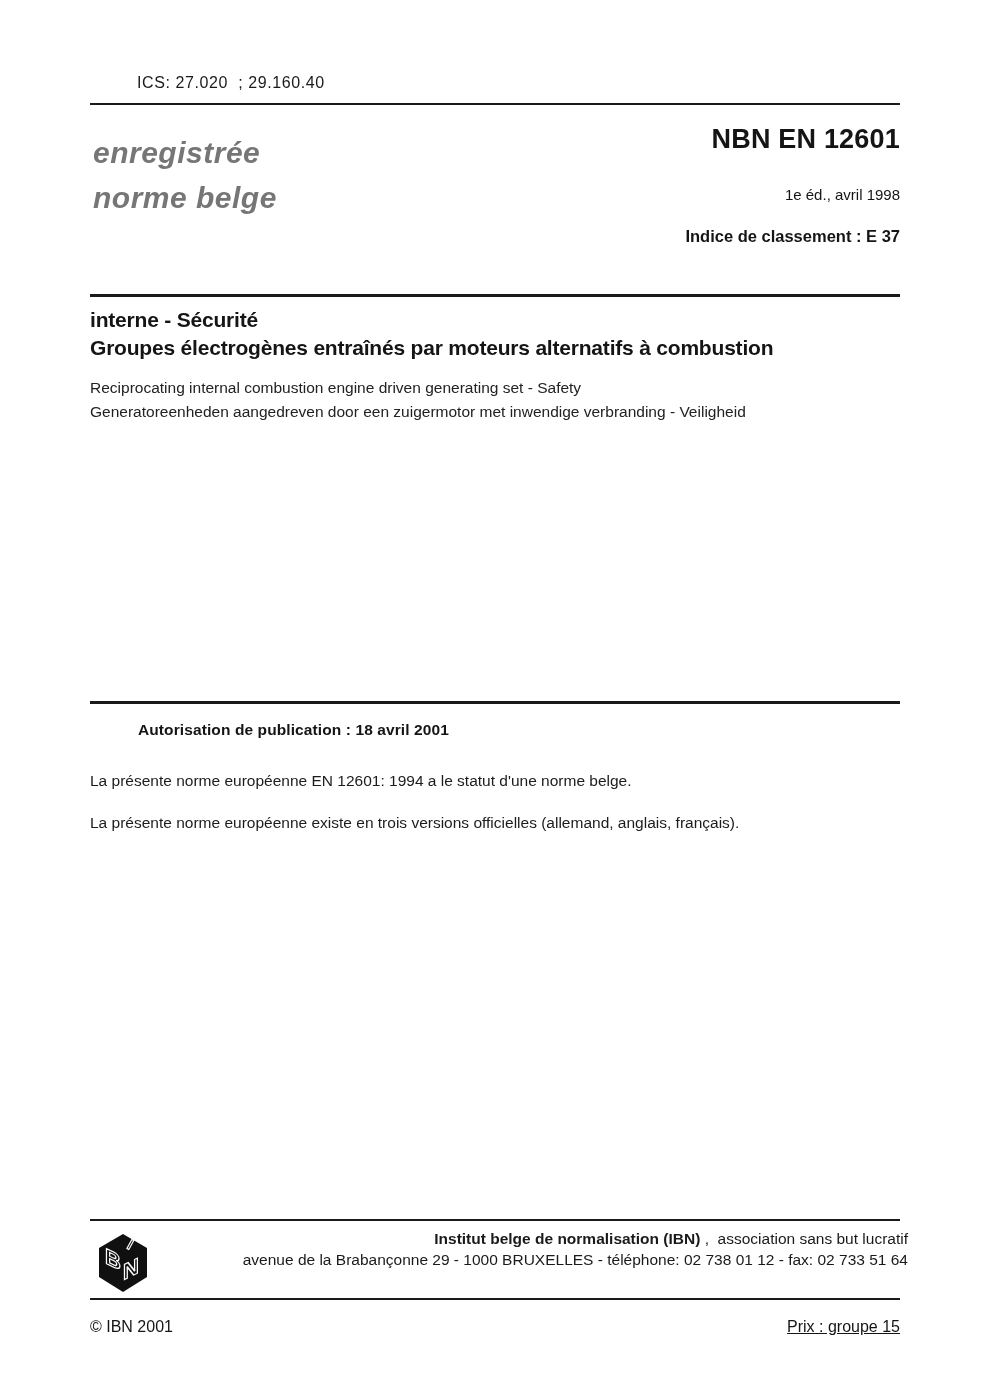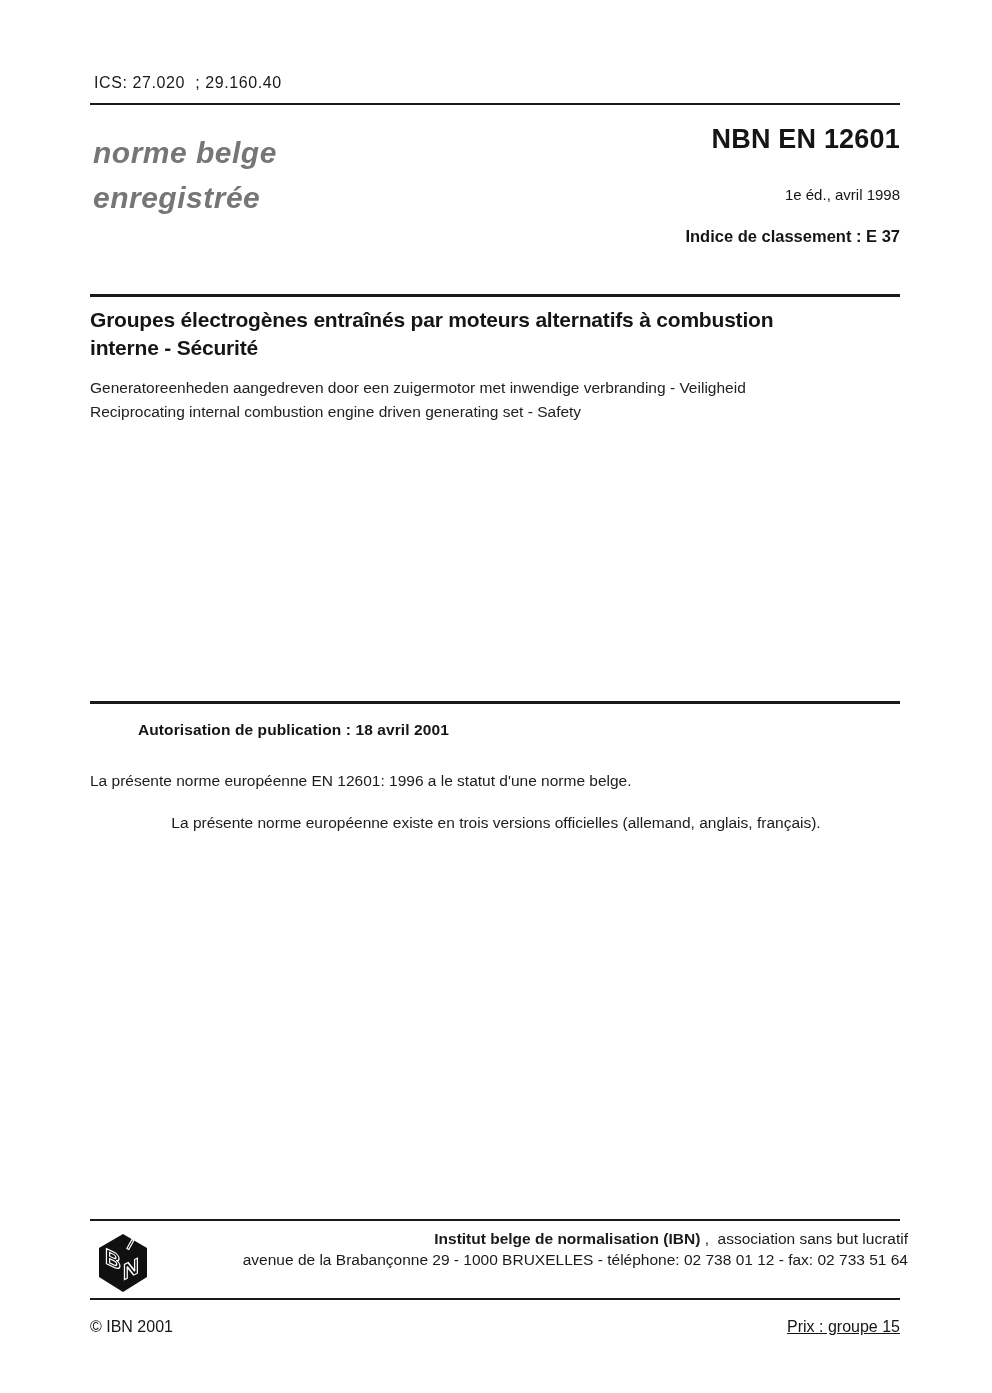--- a/index.html
+++ b/index.html
@@ -9,21 +9,21 @@
   }
   body {
     width: 992px;
     height: 1393px;
     position: relative;
     font-family: "Liberation Sans", "DejaVu Sans", sans-serif;
     color: #151515;
     overflow: hidden;
   }
   .abs { position: absolute; }
-  .pre { white-space: pre; }
+  .pre { white-space: pre; margin-left: 43px; }
 
   .ics-line {
     left: 94px; top: 74px;
     font-size: 16px;
     letter-spacing: 0.6px;
     color: #1a1a1a;
   }
 
   .rule {
     left: 90px;
@@ -87,21 +87,21 @@
     letter-spacing: 0.1px;
     margin-left: 48px;
   }
   .para { 
     left: 90px;
     width: 812px;
     font-size: 15.5px;
     color: #1c1c1c;
   }
   .para-1 { top: 772px; }
-  .para-2 { top: 814px; text-align: center; }
+  .para-2 { top: 814px; }
 
   .logo {
     left: 97px; top: 1233px;
     width: 52px; height: 60px;
   }
   .footer-text {
     left: 168px; top: 1229px;
     width: 740px;
     font-size: 15.5px;
     line-height: 20.5px;
@@ -126,39 +126,39 @@
 
 <div class="abs ics-line pre">ICS: 27.020  ; 29.160.40</div>
 
 <div class="abs rule rule-1"></div>
 <div class="abs rule rule-2"></div>
 <div class="abs rule rule-3"></div>
 <div class="abs rule rule-4"></div>
 <div class="abs rule rule-5"></div>
 
 <div class="abs doc-type" id="doc-type" style="color: rgb(118, 118, 118);">
+  <div>enregistrée</div>
   <div>norme belge</div>
-  <div>enregistrée</div>
 </div>
 
 <div class="abs std-number">NBN EN 12601</div>
 <div class="abs edition">1e éd., avril 1998</div>
 <div class="abs classification">Indice de classement : E 37</div>
 
 <div class="abs title-fr">
+  <div>interne - Sécurité</div>
   <div>Groupes électrogènes entraînés par moteurs alternatifs à combustion</div>
-  <div>interne - Sécurité</div>
 </div>
 <div class="abs title-sub">
+  <div>Reciprocating internal combustion engine driven generating set - Safety</div>
   <div>Generatoreenheden aangedreven door een zuigermotor met inwendige verbranding - Veiligheid</div>
-  <div>Reciprocating internal combustion engine driven generating set - Safety</div>
 </div>
 
 <div class="abs authorization">Autorisation de publication : 18 avril 2001</div>
-<div class="abs para para-1">La présente norme européenne EN 12601: 1996 a le statut d'une norme belge.</div>
+<div class="abs para para-1">La présente norme européenne EN 12601: 1994 a le statut d'une norme belge.</div>
 <div class="abs para para-2">La présente norme européenne existe en trois versions officielles (allemand, anglais, français).</div>
 
 <svg class="abs logo" viewBox="0 0 52 60">
   <polygon points="26,1 50,15 50,44 26,59 2,44 2,15" fill="#101010"></polygon>
   <text x="29" y="15" transform="rotate(29 29 15)" font-size="15" font-weight="bold" fill="#101010" stroke="#ffffff" stroke-width="1.1" font-family="Liberation Sans, sans-serif">I</text>
   <text x="8" y="40" transform="skewY(26) translate(0,-14)" font-size="22" font-weight="bold" fill="#101010" stroke="#ffffff" stroke-width="1.2" font-family="Liberation Sans, sans-serif">B</text>
   <text x="26" y="46" transform="skewY(-26) translate(0,14)" font-size="22" font-weight="bold" fill="#101010" stroke="#ffffff" stroke-width="1.2" font-family="Liberation Sans, sans-serif">N</text>
 </svg>
 
 <div class="abs footer-text">

